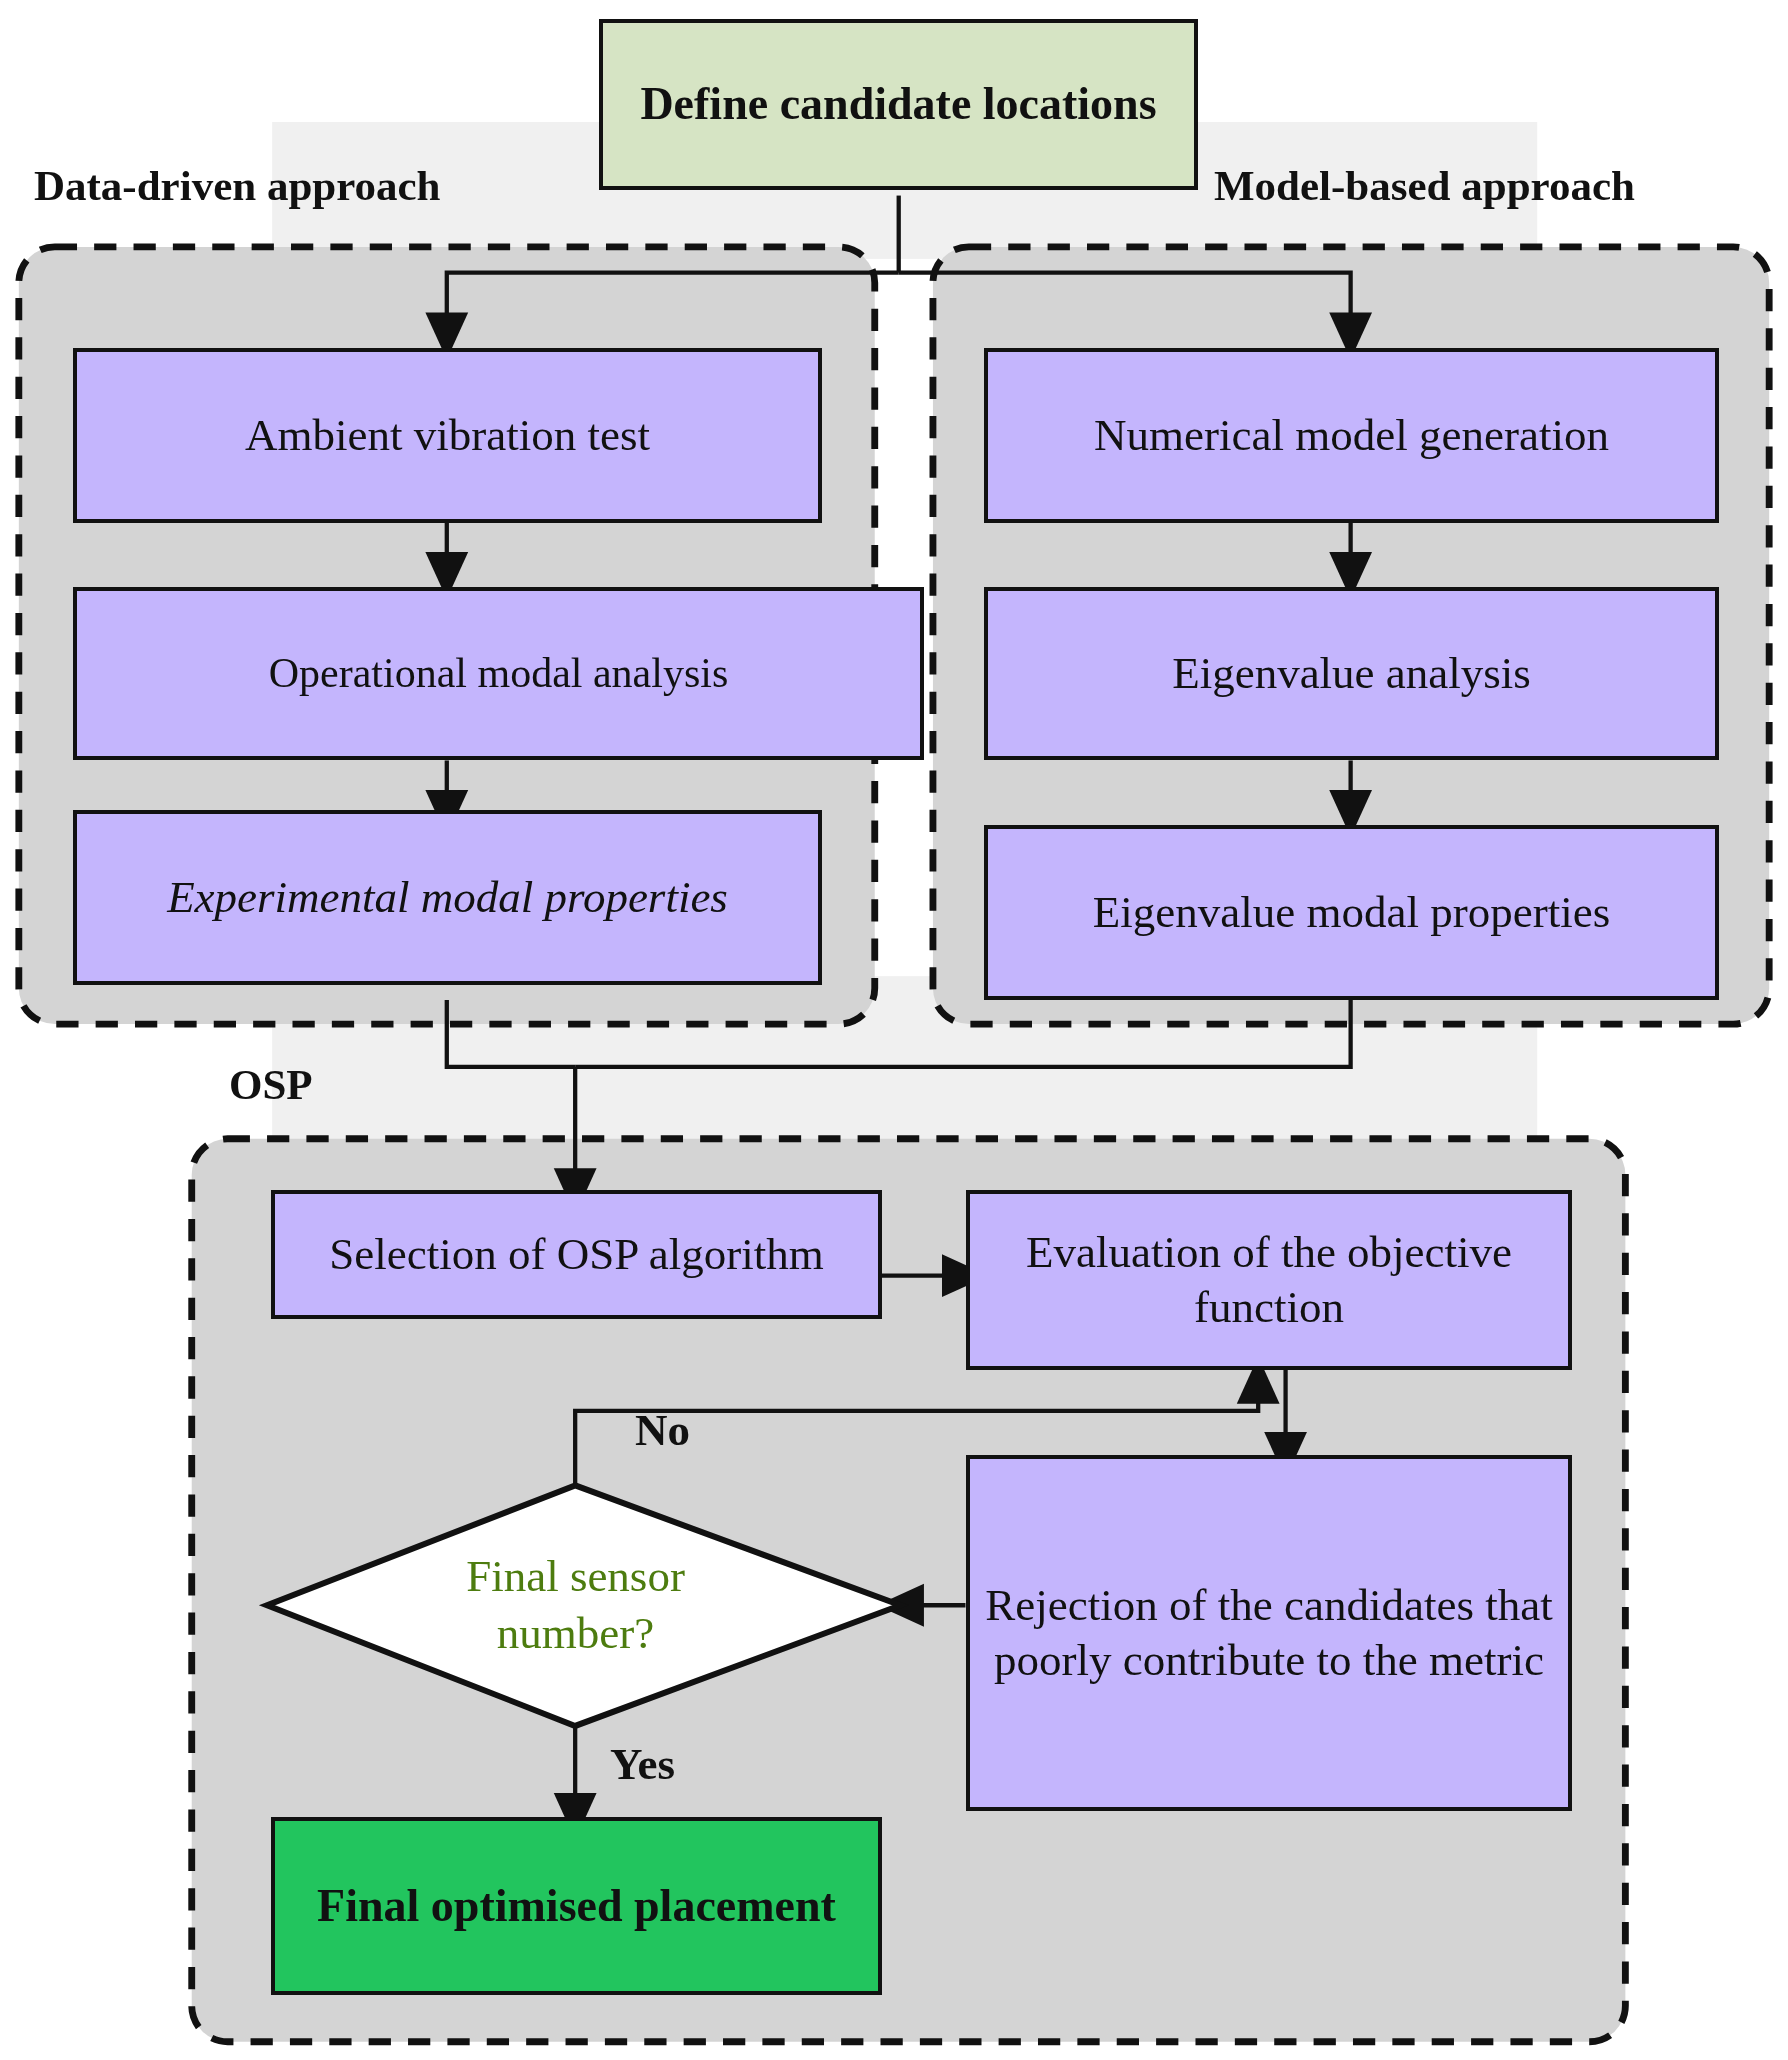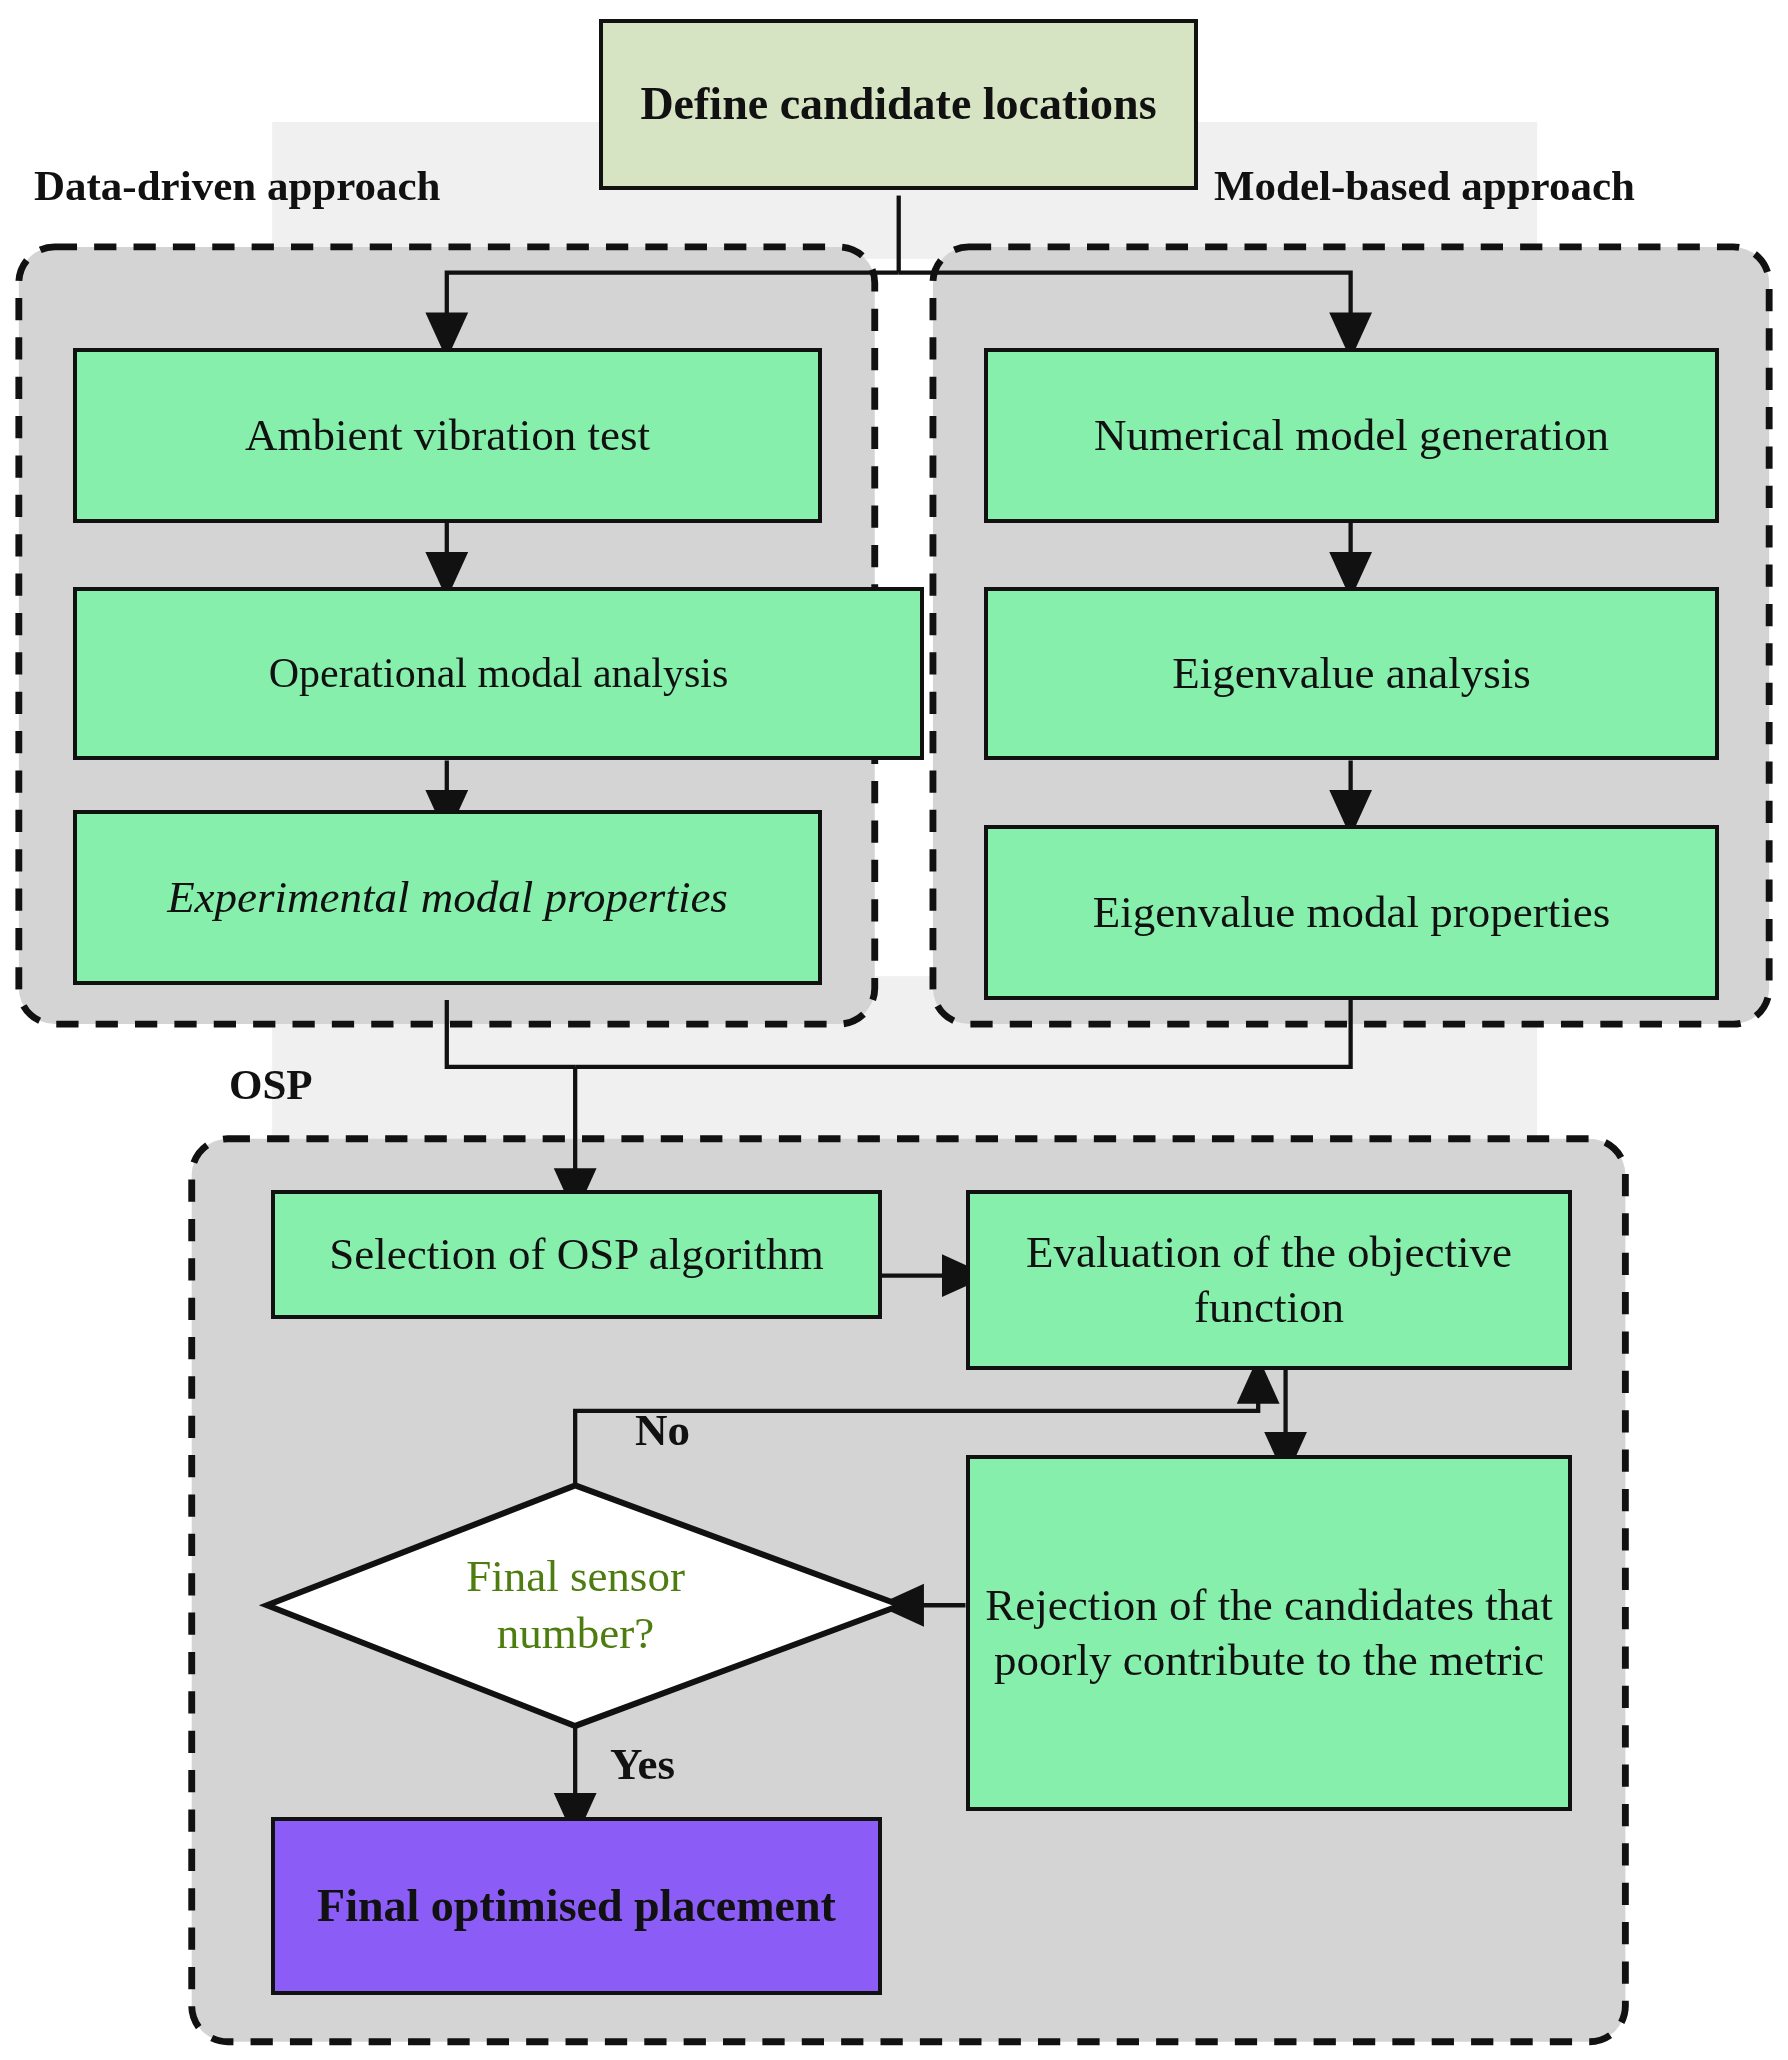--- a/index.html
+++ b/index.html
@@ -3,25 +3,25 @@
 <meta charset="utf-8">
 <style>
   html,body{margin:0;padding:0;background:#ffffff;}
   body{width:1788px;height:2061px;position:relative;overflow:hidden;
        font-family:"Liberation Serif","DejaVu Serif",serif;}
   #stage{position:absolute;left:0;top:0;width:1788px;height:2061px;}
   svg{position:absolute;left:0;top:0;width:1788px;height:2061px;}
   .lbl{position:absolute;font-weight:bold;color:#111;white-space:nowrap;
        font-family:"Liberation Serif","DejaVu Serif",serif;}
   .nodebox{position:absolute;display:flex;align-items:center;justify-content:center;
-           text-align:center;box-sizing:border-box;border:4.3px solid #111;background:#86efac;
+           text-align:center;box-sizing:border-box;border:4.3px solid #111;background:#c4b5fd;
            color:#111;line-height:1.22;padding:0 8.6px;
            font-family:"Liberation Serif","DejaVu Serif",serif;}
   .green{background:#d6e4c4;font-weight:bold;}
-  .pink{background:#8b5cf6;font-weight:bold;}
+  .pink{background:#22c55e;font-weight:bold;}
   .dia-txt{position:absolute;display:flex;align-items:center;justify-content:center;
            text-align:center;line-height:1.25;color:#4d7c0f;pointer-events:none;
            font-family:"Liberation Serif","DejaVu Serif",serif;}
   .flow-label{position:absolute;font-weight:bold;color:#111;white-space:nowrap;}
 </style>
 </head>
 <body>
 
 <div id="stage">
 

